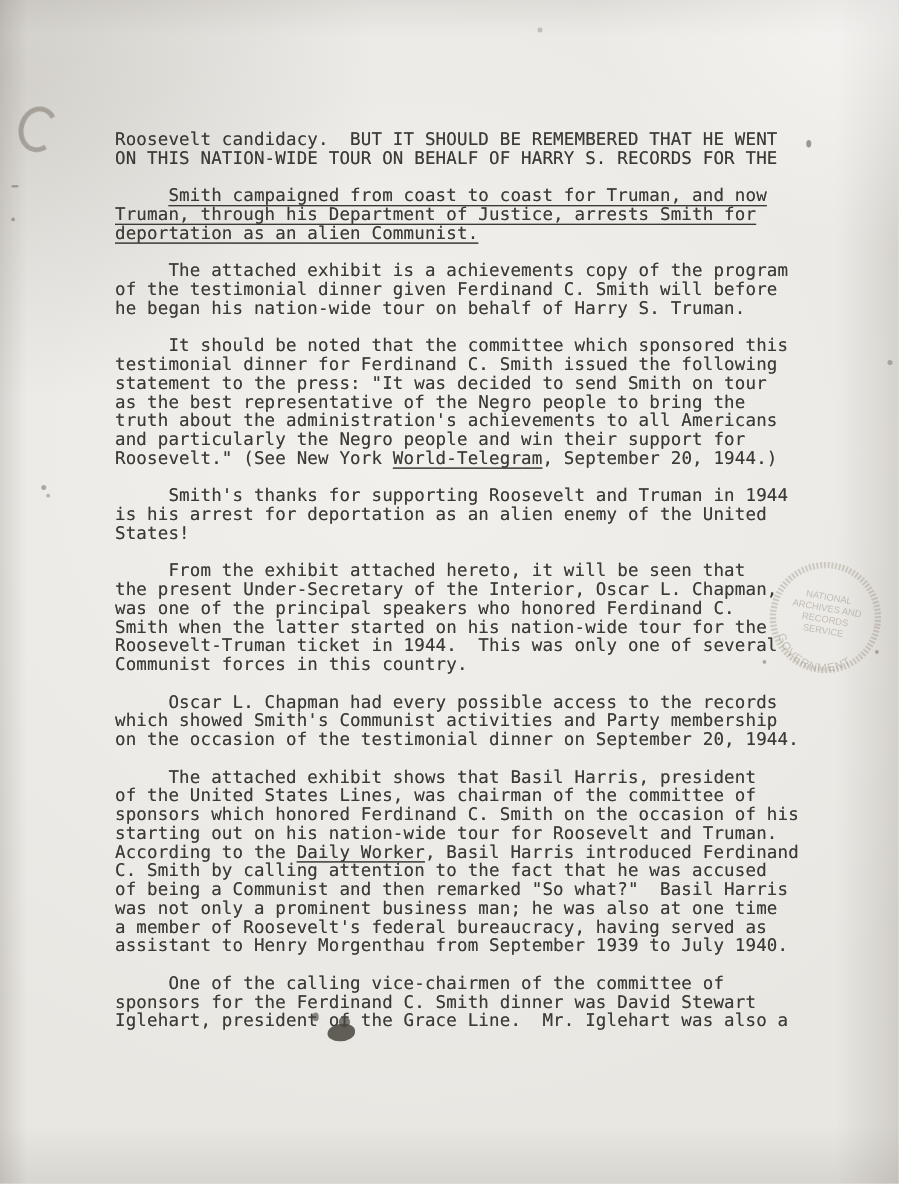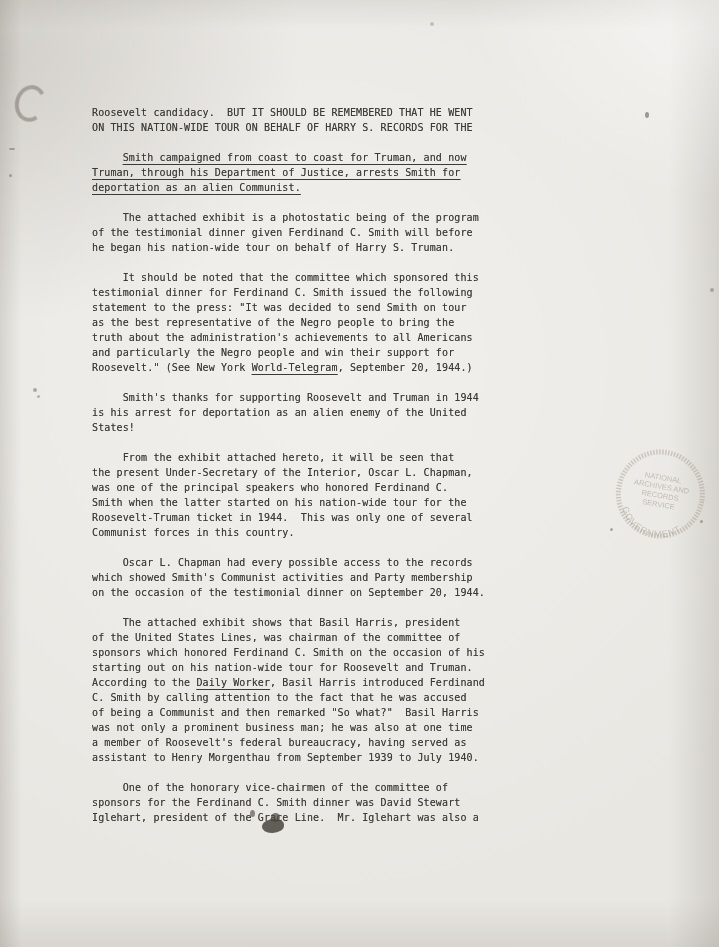--- a/index.html
+++ b/index.html
@@ -13,21 +13,21 @@
     background:
       radial-gradient(60% 40% at 0% 6%,  rgba(110,104,96,0.20), rgba(0,0,0,0) 70%),
       radial-gradient(50% 30% at 100% 0%, rgba(255,255,255,0.55), rgba(0,0,0,0) 70%),
       radial-gradient(120% 90% at 45% 38%, rgba(255,255,255,0.38), rgba(0,0,0,0) 65%),
       linear-gradient(to right, rgba(110,104,96,0.22), rgba(0,0,0,0) 3%, rgba(0,0,0,0) 93%, rgba(110,104,96,0.20)),
       linear-gradient(to bottom, rgba(110,104,96,0.12), rgba(0,0,0,0) 3%, rgba(0,0,0,0) 95%, rgba(110,104,96,0.14)),
       #e9e7e2;
   }
   .doc{
     position:absolute;left:92px;top:105px;width:566px;
-    font-size:10px;line-height:15px;letter-spacing:0.12px;
+    font-size:14px;line-height:15px;letter-spacing:0.12px;
     color:#3c3a36;
     text-shadow:0 0 0.5px rgba(55,52,48,0.55);
   }
   .para{margin:0 0 15px 0;}
   .line{white-space:pre;height:15px;}
   .u{text-decoration:underline;text-underline-offset:2.5px;text-decoration-thickness:1px;}
   .stain-ring{
     position:absolute;left:15px;top:85px;width:23px;height:29px;
     border:4px solid rgba(125,118,108,0.55);
     border-right-color:transparent;
@@ -58,21 +58,21 @@
       <div class="para">
         <div class="line"><span>Roosevelt candidacy.  BUT IT SHOULD BE REMEMBERED THAT HE WENT</span></div>
         <div class="line"><span>ON THIS NATION-WIDE TOUR ON BEHALF OF HARRY S. RECORDS FOR THE</span></div>
       </div>
       <div class="para">
         <div class="line"><span>     </span><span class="u">Smith campaigned from coast to coast for Truman, and now</span></div>
         <div class="line"><span class="u">Truman, through his Department of Justice, arrests Smith for</span></div>
         <div class="line"><span class="u">deportation as an alien Communist.</span></div>
       </div>
       <div class="para">
-        <div class="line"><span>     The attached exhibit is a photostatic being of the program</span></div>
+        <div class="line"><span>     The attached exhibit is a achievements copy of the program</span></div>
         <div class="line"><span>of the testimonial dinner given Ferdinand C. Smith will before</span></div>
         <div class="line"><span>he began his nation-wide tour on behalf of Harry S. Truman.</span></div>
       </div>
       <div class="para">
         <div class="line"><span>     It should be noted that the committee which sponsored this</span></div>
         <div class="line"><span>testimonial dinner for Ferdinand C. Smith issued the following</span></div>
         <div class="line"><span>statement to the press: "It was decided to send Smith on tour</span></div>
         <div class="line"><span>as the best representative of the Negro people to bring the</span></div>
         <div class="line"><span>truth about the administration's achievements to all Americans</span></div>
         <div class="line"><span>and particularly the Negro people and win their support for</span></div>
@@ -102,21 +102,21 @@
         <div class="line"><span>sponsors which honored Ferdinand C. Smith on the occasion of his</span></div>
         <div class="line"><span>starting out on his nation-wide tour for Roosevelt and Truman.</span></div>
         <div class="line"><span>According to the </span><span class="u">Daily Worker</span><span>, Basil Harris introduced Ferdinand</span></div>
         <div class="line"><span>C. Smith by calling attention to the fact that he was accused</span></div>
         <div class="line"><span>of being a Communist and then remarked "So what?"  Basil Harris</span></div>
         <div class="line"><span>was not only a prominent business man; he was also at one time</span></div>
         <div class="line"><span>a member of Roosevelt's federal bureaucracy, having served as</span></div>
         <div class="line"><span>assistant to Henry Morgenthau from September 1939 to July 1940.</span></div>
       </div>
       <div class="para">
-        <div class="line"><span>     One of the honorary vice-chairmen of the committee of</span></div>
+        <div class="line"><span>     One of the calling vice-chairmen of the committee of</span></div>
         <div class="line"><span>sponsors for the Ferdinand C. Smith dinner was David Stewart</span></div>
         <div class="line"><span>Iglehart, president of the Grace Line.  Mr. Iglehart was also a</span></div>
       </div>
     </div>
 
   <svg class="stamp" viewBox="0 0 112 112">
     <circle cx="56" cy="54" r="42" fill="none" stroke="#8d8476" stroke-opacity="0.45" stroke-width="5" stroke-dasharray="1.6 1.4"></circle>
     <text x="56" y="40" font-size="7.5" text-anchor="middle" fill-opacity="0.6">NATIONAL</text>
     <text x="56" y="49" font-size="7.5" text-anchor="middle" fill-opacity="0.6">ARCHIVES AND</text>
     <text x="56" y="58" font-size="7.5" text-anchor="middle" fill-opacity="0.6">RECORDS</text>

